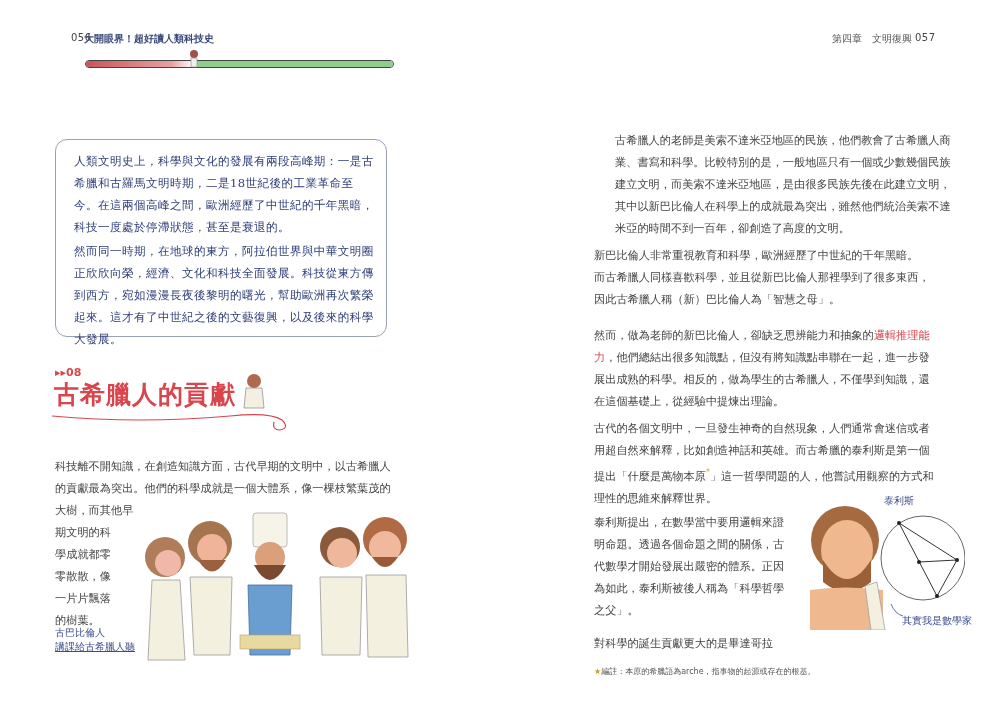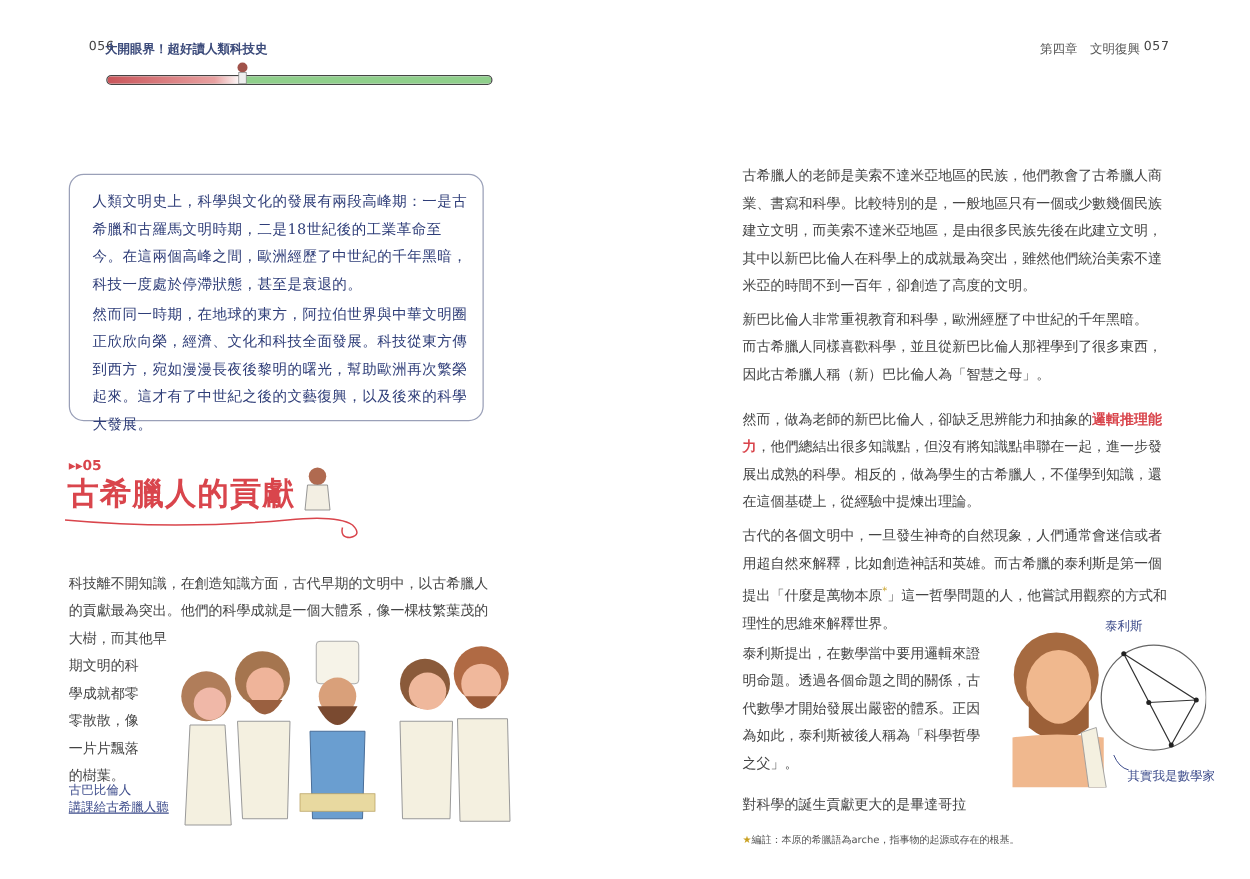--- a/index.html
+++ b/index.html
@@ -13,21 +13,21 @@
   .progress .red { width:35%; background:linear-gradient(90deg,#c9555a,#e8a0a0 80%,#fff); }
   .progress .green { flex:1; background:#8fcf8b; }
   .prog-marker { left:188px; top:49px; width:12px; height:20px; }
   .intro-box { left:55px; top:139px; width:330px; height:196px; border:1.5px solid #9aa0b8; border-radius:12px; }
   .intro-text { left:74px; width:300px; font-size:11.6px; line-height:22px; color:#2e3d78; font-family:"DejaVu Serif", serif; letter-spacing:0.4px; }
   .sec-num { left:55px; top:366px; font-size:11px; color:#d9454c; font-weight:bold; }
   .sec-title { left:54px; top:378px; font-size:25px; color:#d9454c; font-weight:bold; letter-spacing:1px; }
   .body-l { font-size:11.2px; line-height:22px; color:#444; }
   .caption { font-size:10px; color:#3e4d8c; line-height:14px; }
   .body-r { left:594px; width:346px; font-size:11.2px; line-height:22px; color:#444; }
-  .hl { color:#d9454c; font-weight:bold; }
+  .hl { color:#d9454c; font-weight:normal; }
   .star { color:#c9a020; font-size:8px; vertical-align:super; }
   .footnote { left:594px; top:666px; font-size:8px; color:#555; }
   .footnote .fstar { color:#c9a020; }
   .thales-label { left:884px; top:494px; font-size:10px; color:#3e4d8c; }
   .thales-note { left:902px; top:614px; font-size:10px; color:#3e4d8c; }
 </style>
 </head>
 <body>
 
 <div class="abs hdr-num" style="left:55px;top:32px;margin-left:16px;">056</div>
@@ -41,21 +41,21 @@
   <rect x="3" y="9" width="6" height="9" fill="#eee" stroke="#888" stroke-width="0.6"></rect>
 </svg>
 
 <div class="abs hdr-chapter" style="left:832px;top:32px;">第四章　文明復興</div>
 <div class="abs hdr-num" style="left:915px;top:32px;">057</div>
 
 <div class="abs intro-box"></div>
 <div class="abs intro-text" style="top:150px;">人類文明史上，科學與文化的發展有兩段高峰期：一是古希臘和古羅馬文明時期，二是18世紀後的工業革命至今。在這兩個高峰之間，歐洲經歷了中世紀的千年黑暗，科技一度處於停滯狀態，甚至是衰退的。</div>
 <div class="abs intro-text" style="top:240px;">然而同一時期，在地球的東方，阿拉伯世界與中華文明圈正欣欣向榮，經濟、文化和科技全面發展。科技從東方傳到西方，宛如漫漫長夜後黎明的曙光，幫助歐洲再次繁榮起來。這才有了中世紀之後的文藝復興，以及後來的科學大發展。</div>
 
-<div class="abs sec-num">▸▸05</div>
+<div class="abs sec-num">▸▸08</div>
 <div class="abs sec-title">古希臘人的貢獻</div>
 <svg class="abs" style="left:50px;top:408px;" width="240" height="30">
   <path d="M2 8 Q90 16 180 8 Q220 4 232 12 Q240 20 230 22 Q222 22 224 14" fill="none" stroke="#d9454c" stroke-width="1.2"></path>
 </svg>
 <svg class="abs" style="left:240px;top:372px;" width="28" height="38" viewBox="0 0 28 38">
   <circle cx="14" cy="9" r="7" fill="#b06a50"></circle>
   <path d="M6 16 L22 16 L24 36 L4 36 Z" fill="#f3efe3" stroke="#888" stroke-width="0.7"></path>
 </svg>
 
 <div class="abs body-l" style="left:55px;top:456px;">科技離不開知識，在創造知識方面，古代早期的文明中，以古希臘人</div>
@@ -89,21 +89,21 @@
   <circle cx="210" cy="42" r="20" fill="#8a5a3a"></circle>
   <circle cx="212" cy="48" r="15" fill="#efb89c"></circle>
   <path d="M190 72 L232 72 L230 150 L192 150 Z" fill="#f4f0e0" stroke="#999" stroke-width="0.8"></path>
 
   <circle cx="255" cy="34" r="22" fill="#b06a44"></circle>
   <circle cx="255" cy="42" r="16" fill="#f0b89c"></circle>
   <path d="M242 52 Q255 72 268 52" fill="#9a5a38"></path>
   <path d="M236 70 L276 70 L278 152 L238 152 Z" fill="#f4f0e0" stroke="#999" stroke-width="0.8"></path>
 </svg>
 
-<div class="abs body-r" style="top:130px;">
+<div class="abs body-r" style="top:130px;margin-left:21px;">
   <div>古希臘人的老師是美索不達米亞地區的民族，他們教會了古希臘人商</div>
   <div>業、書寫和科學。比較特別的是，一般地區只有一個或少數幾個民族</div>
   <div>建立文明，而美索不達米亞地區，是由很多民族先後在此建立文明，</div>
   <div>其中以新巴比倫人在科學上的成就最為突出，雖然他們統治美索不達</div>
   <div>米亞的時間不到一百年，卻創造了高度的文明。</div>
 </div>
 
 <div class="abs body-r" style="top:245px;">
   <div>新巴比倫人非常重視教育和科學，歐洲經歷了中世紀的千年黑暗。</div>
   <div>而古希臘人同樣喜歡科學，並且從新巴比倫人那裡學到了很多東西，</div>

